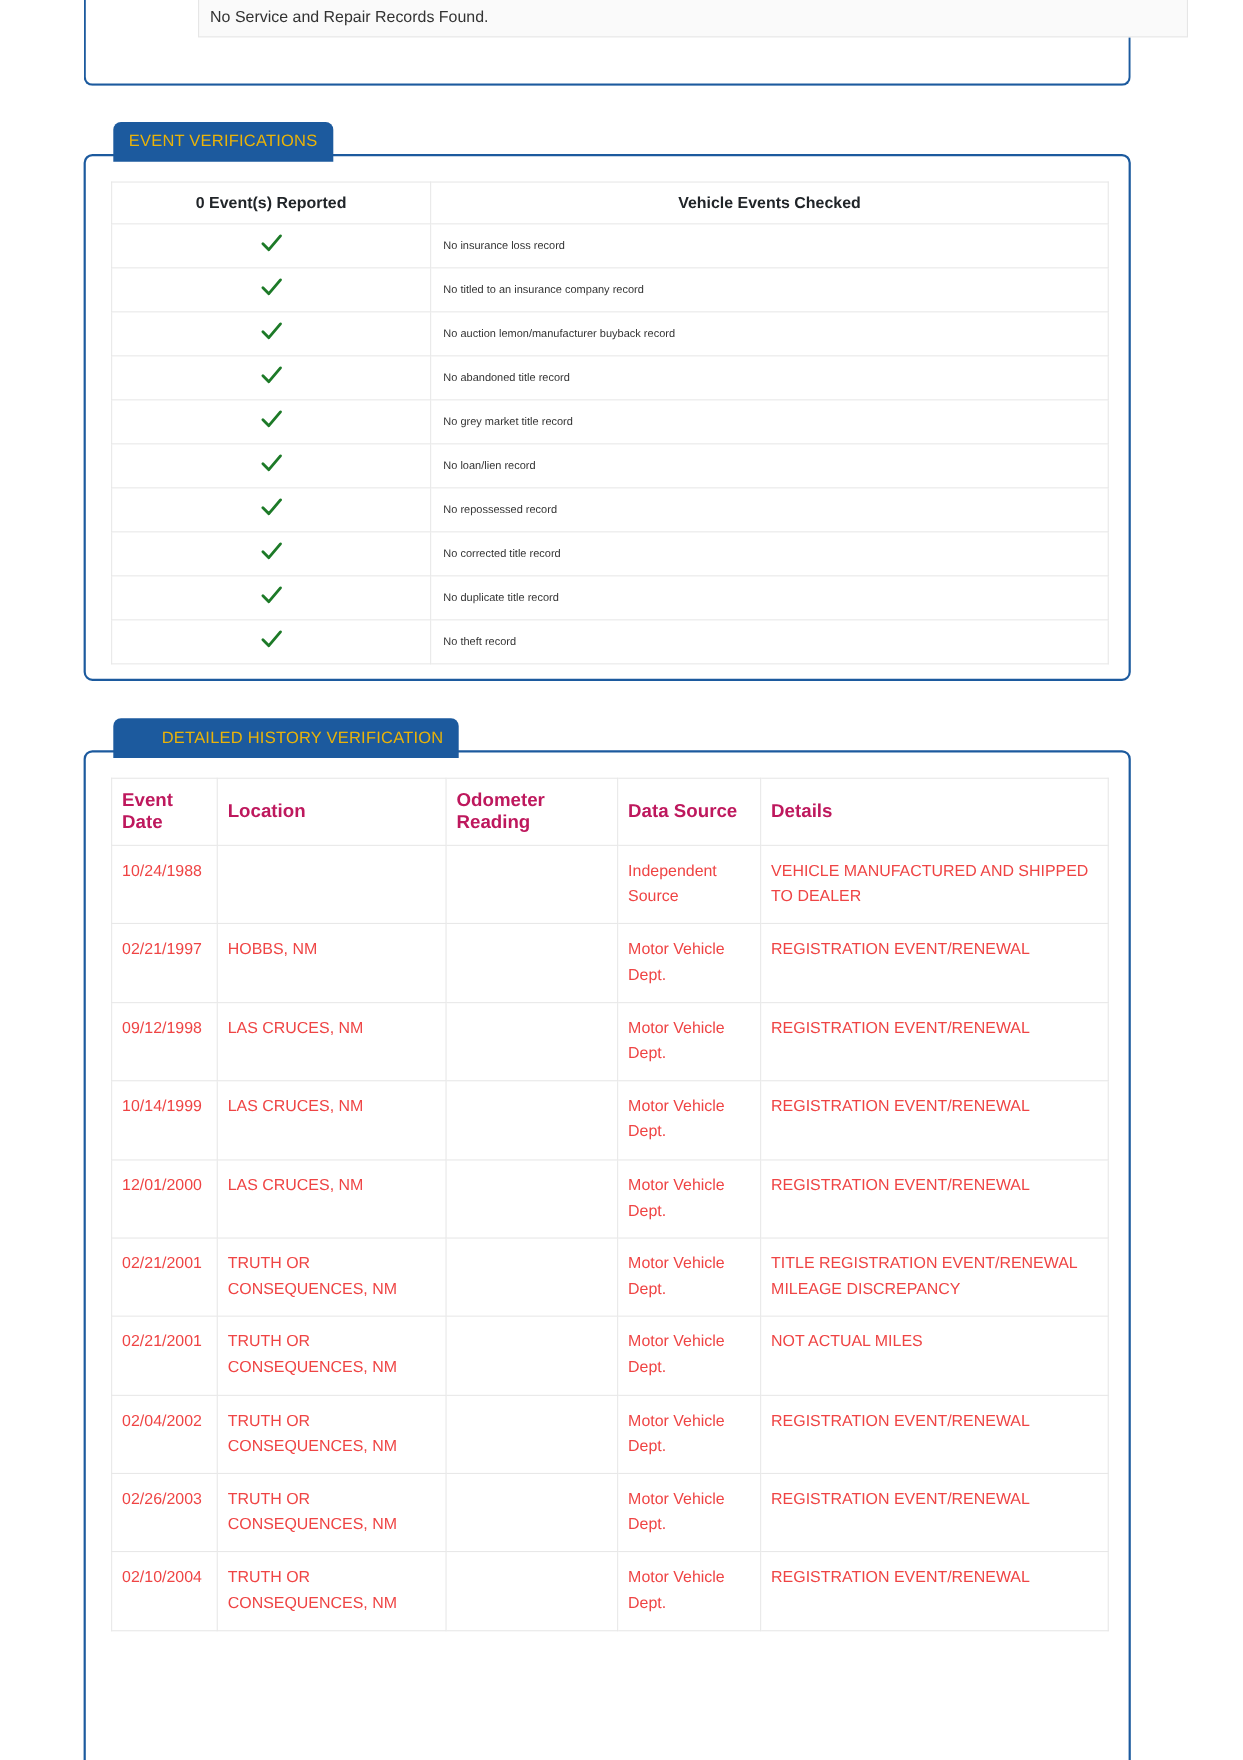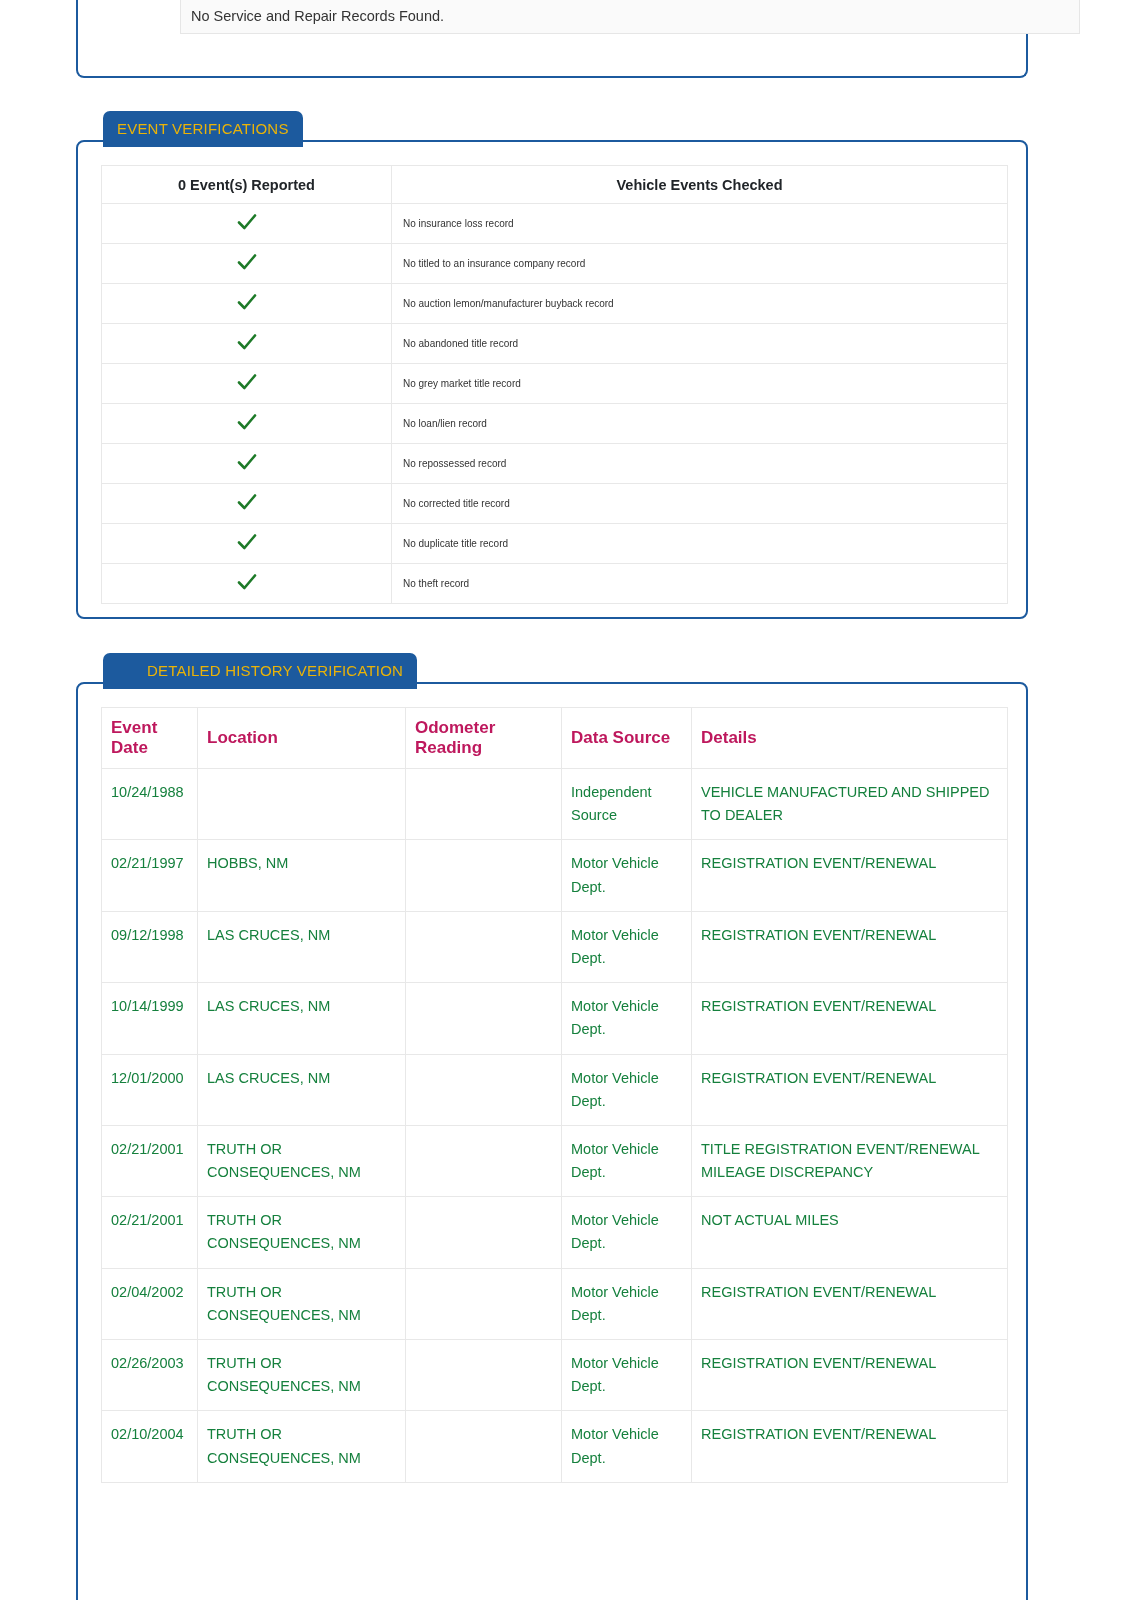--- a/index.html
+++ b/index.html
@@ -147,21 +147,21 @@
     font-size: 17px;
     font-weight: bold;
     text-align: left;
     padding: 10px 9px 10px 9px;
     height: 38px;
     vertical-align: middle;
     color: #be185d;
   }
   .history-table td {
     font-size: 14.5px;
-    color: #15803d;
+    color: #ef4444;
     padding: 12px 9px 12px 9px;
     line-height: 1.6;
   }
   .h-col-date { width: 96px; }
   .h-col-loc  { width: 208px; }
   .h-col-odo  { width: 156px; }
   .h-col-src  { width: 130px; }
   .h-col-det  { width: auto; }
 </style>
 </head>

